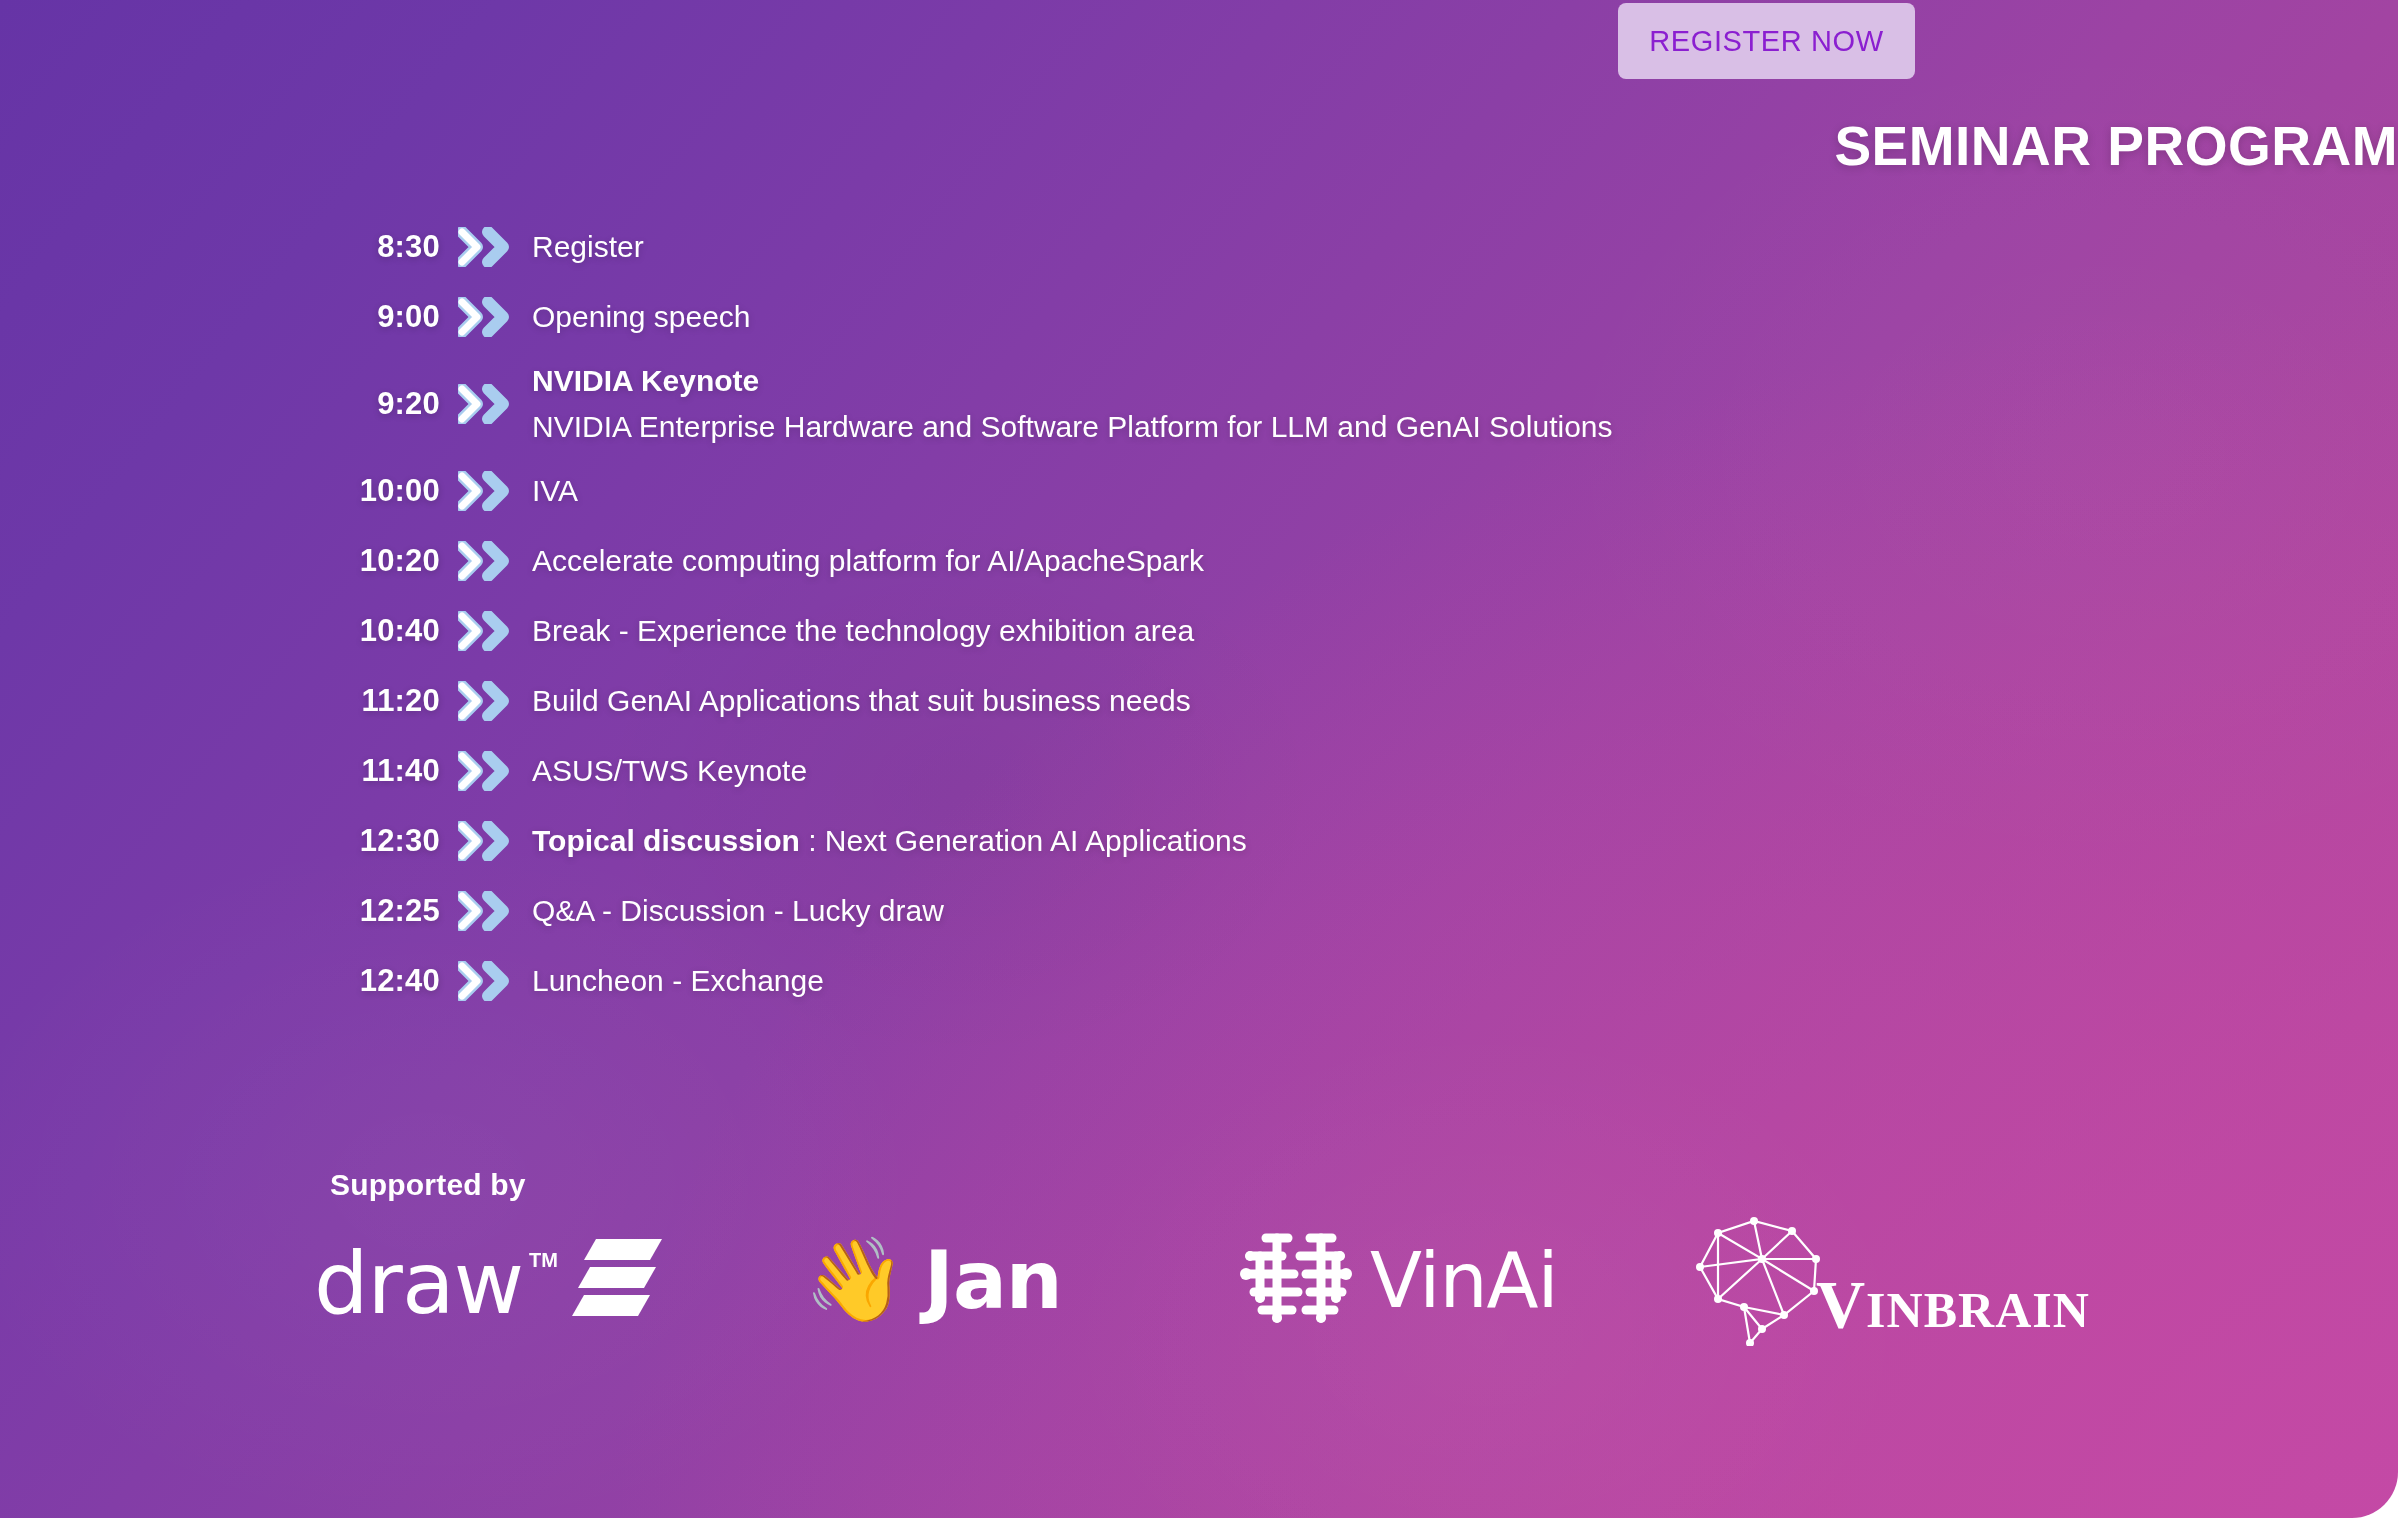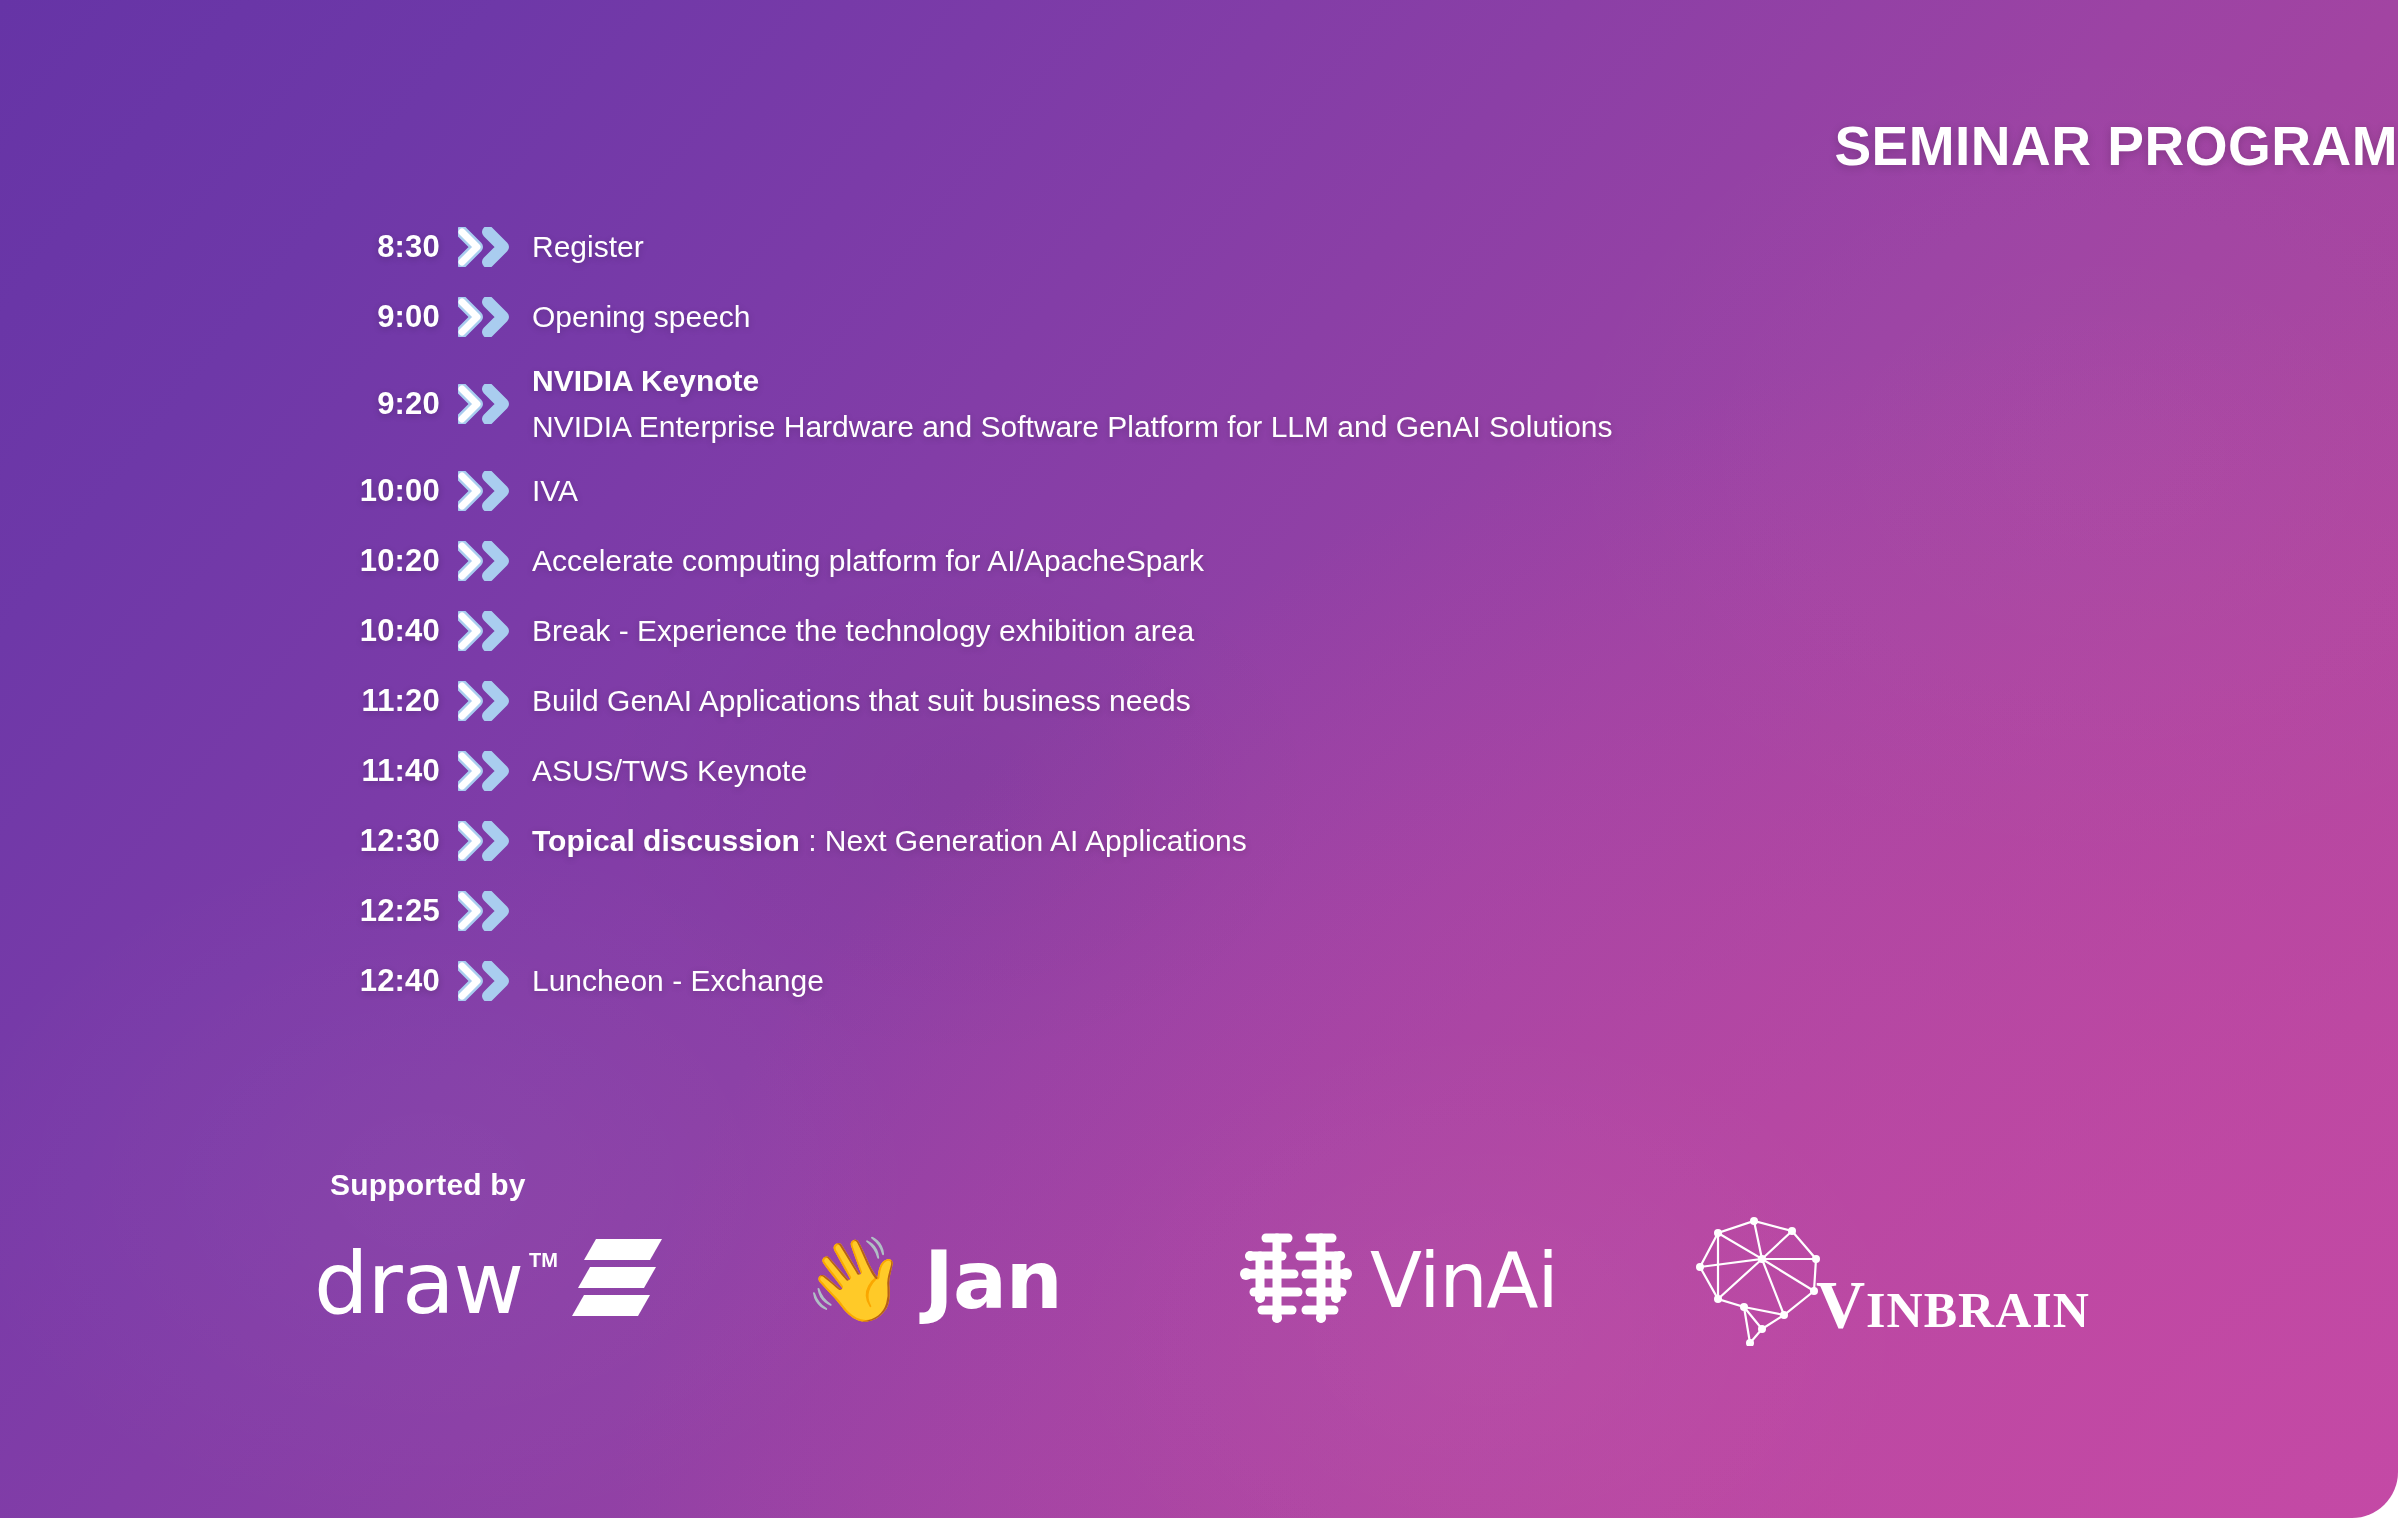--- a/index.html
+++ b/index.html
@@ -205,20 +205,21 @@
     margin-left: -34px;
   }
   .vinbrain-word .cap { font-size: 68px; }
 </style>
 </head>
 <body>
 
 <div id="page">
   <div id="slide"></div>
 
+  <button id="register-btn">REGISTER NOW</button>
 
   <div id="page-title">SEMINAR PROGRAM</div>
 
   <div id="agenda">
 
     <div class="agenda-row">
       <div class="agenda-time">8:30</div>
       <div class="agenda-chev">
         <svg width="54" height="40" viewBox="0 0 54 40">
           <path d="M4 5 L19 20 L4 35" fill="none" stroke="#a9cdef" stroke-width="12" stroke-linecap="round" stroke-linejoin="round"></path>
@@ -330,20 +331,21 @@
 
     <div class="agenda-row">
       <div class="agenda-time">12:25</div>
       <div class="agenda-chev">
         <svg width="54" height="40" viewBox="0 0 54 40">
           <path d="M4 5 L19 20 L4 35" fill="none" stroke="#a9cdef" stroke-width="12" stroke-linecap="round" stroke-linejoin="round"></path>
           <path d="M4 5 L19 20 L4 35" fill="none" stroke="#ffffff" stroke-width="7" stroke-linecap="round" stroke-linejoin="round"></path>
           <path d="M30 5 L45 20 L30 35" fill="none" stroke="#a9cdef" stroke-width="12" stroke-linecap="round" stroke-linejoin="round"></path>
         </svg>
       </div>
+      <div class="agenda-text">Q&amp;A - Discussion - Lucky draw</div>
     </div>
 
     <div class="agenda-row">
       <div class="agenda-time">12:40</div>
       <div class="agenda-chev">
         <svg width="54" height="40" viewBox="0 0 54 40">
           <path d="M4 5 L19 20 L4 35" fill="none" stroke="#a9cdef" stroke-width="12" stroke-linecap="round" stroke-linejoin="round"></path>
           <path d="M4 5 L19 20 L4 35" fill="none" stroke="#ffffff" stroke-width="7" stroke-linecap="round" stroke-linejoin="round"></path>
           <path d="M30 5 L45 20 L30 35" fill="none" stroke="#a9cdef" stroke-width="12" stroke-linecap="round" stroke-linejoin="round"></path>
         </svg>

